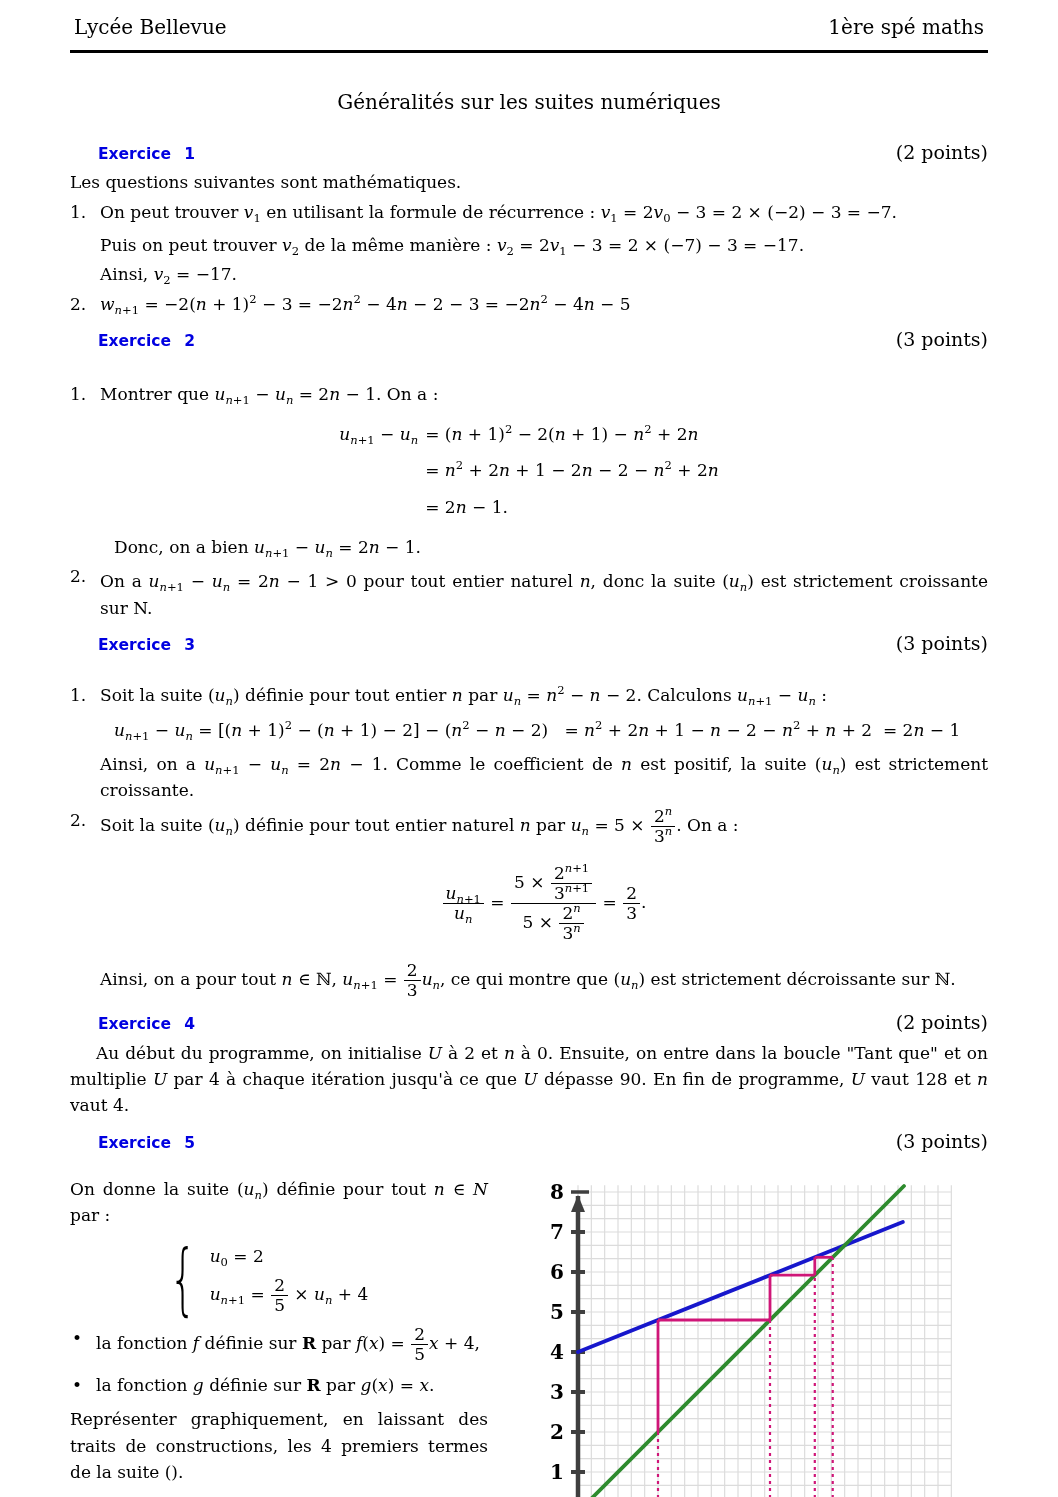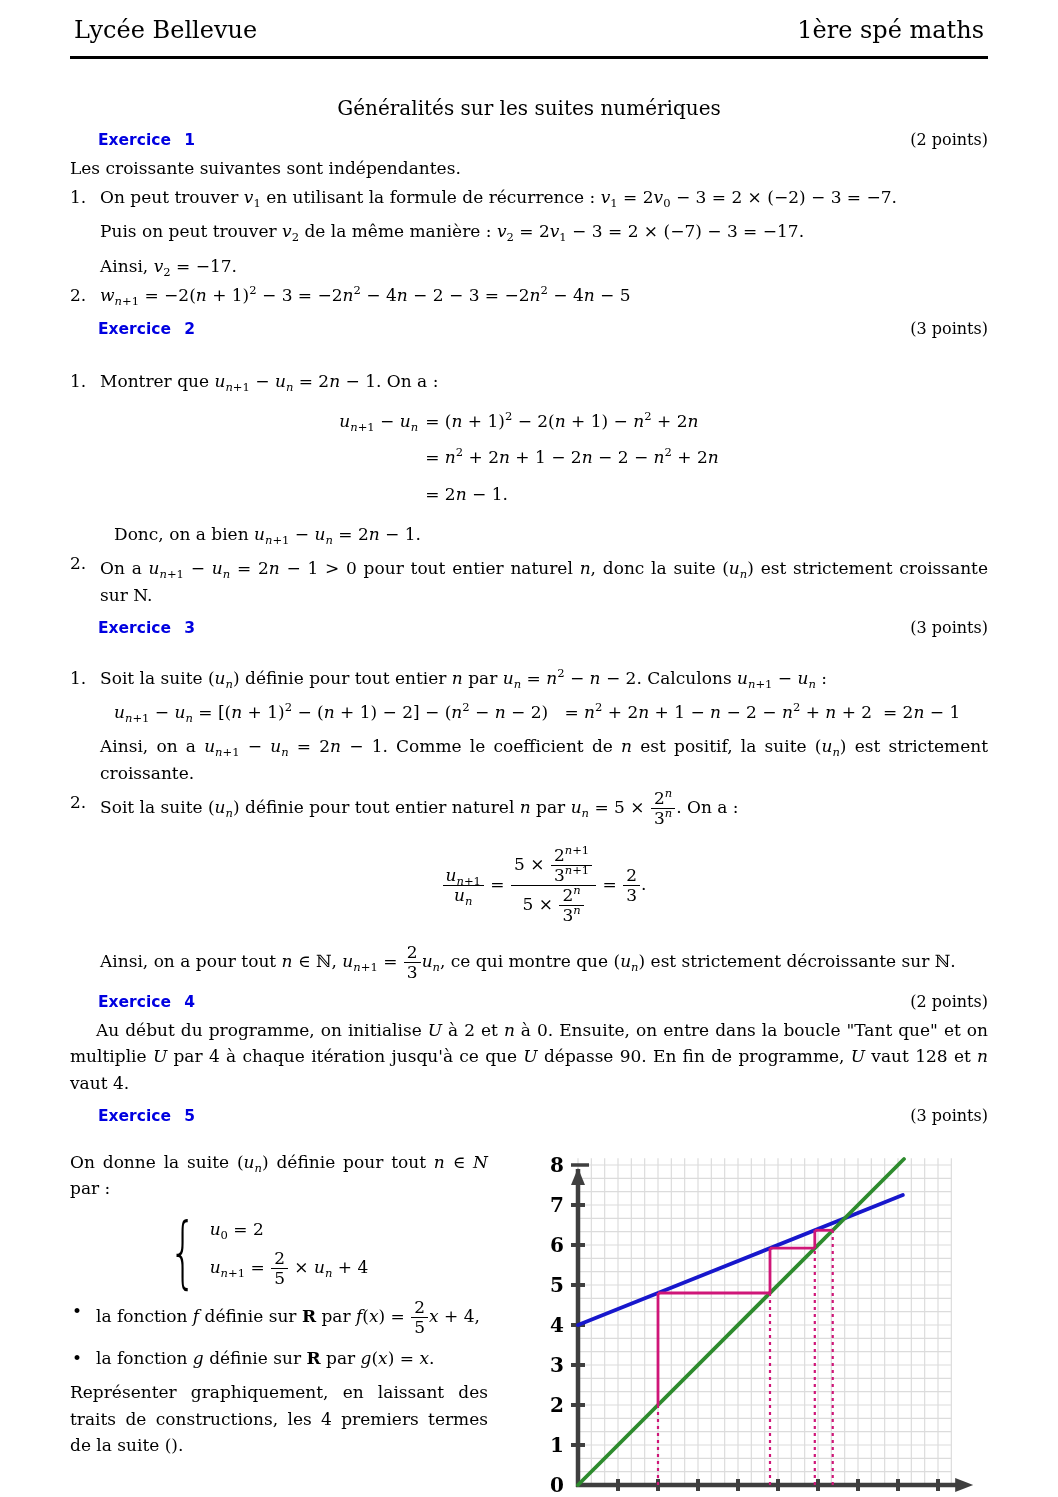--- a/index.html
+++ b/index.html
@@ -6,28 +6,28 @@
   body{width:1058px;height:1497px;overflow:hidden;color:#000;
        font-family:"DejaVu Serif",serif;font-size:17px;line-height:1.55;}
   .page{padding:0 70px;box-sizing:border-box;width:1058px;}
   i{font-style:italic;}
   sub,sup{font-size:68%;line-height:0;}
   .frac{display:inline-block;vertical-align:middle;text-align:center;line-height:1.12;padding:0 1px;}
   .frac>span{display:block;padding:0 3px;}
   .frac>span:first-child{border-bottom:1.4px solid #000;}
   .hdr{display:flex;justify-content:space-between;align-items:flex-end;
        padding:12px 4px 7px 4px;border-bottom:3.5px solid #000;}
-  .hdr span{font-size:24px;}
+  .hdr span{font-size:20px;}
   .titleblk{text-align:center;margin-top:34px;}
   .title-main{font-weight:bold;font-size:21.5px;}
   .title-sub{font-size:20px;margin-top:3px;}
   .exh{display:flex;justify-content:space-between;align-items:baseline;margin-top:8px;}
   .exlabel{color:#0000e0;font-family:"DejaVu Sans",sans-serif;font-weight:bold;
            font-size:15.5px;padding-left:28px;word-spacing:8px;}
-  .expts{font-size:16px;}
+  .expts{font-size:19px;}
   .para{text-align:justify;margin:2px 0;}
   .indent1{text-indent:26px;}
   .item{display:flex;margin:3px 0;}
   .inum{width:30px;flex:none;}
   .ibody{flex:1;text-align:justify;}
   .ceq{text-align:center;margin:12px 0;}
   .aeq{display:grid;grid-template-columns:auto auto;justify-content:center;
        column-gap:7px;row-gap:10px;margin:14px 0;}
   .aeq .l{text-align:right;}
   .aeq .r{text-align:left;}
@@ -50,31 +50,31 @@
 
   <div class="hdr">
     <span>Lycée Bellevue</span>
     <span>1ère spé maths</span>
   </div>
 
   <div class="titleblk">
     <div class="title-sub">Généralités sur les suites numériques</div>
   </div>
 
-  <div class="exh" style="margin-top:4px;text-align:center;">
+  <div class="exh" style="margin-top:20px;text-align:center;">
     <span class="exlabel">Exercice 1</span>
     <span class="expts">(2 points)</span>
   </div>
-  <div class="para">Les croissante suivantes sont indépendantes.</div>
+  <div class="para">Les questions suivantes sont mathématiques.</div>
   <div class="item">
     <span class="inum">1.</span>
     <span class="ibody">
       <span style="display:block;">On peut trouver <i>v</i><sub>1</sub> en utilisant la formule de récurrence : <i>v</i><sub>1</sub> = 2<i>v</i><sub>0</sub> − 3 = 2 × (−2) − 3 = −7.</span>
       <span style="display:block;margin-top:7px;">Puis on peut trouver <i>v</i><sub>2</sub> de la même manière : <i>v</i><sub>2</sub> = 2<i>v</i><sub>1</sub> − 3 = 2 × (−7) − 3 = −17.</span>
-      <span style="display:block;margin-top:9px;">Ainsi, <i>v</i><sub>2</sub> = −17.</span>
+      <span style="display:block;margin-top:3px;">Ainsi, <i>v</i><sub>2</sub> = −17.</span>
     </span>
   </div>
   <div class="item">
     <span class="inum">2.</span>
     <span class="ibody"><i>w</i><sub><i>n</i>+1</sub> = −2(<i>n</i> + 1)<sup>2</sup> − 3 = −2<i>n</i><sup>2</sup> − 4<i>n</i> − 2 − 3 = −2<i>n</i><sup>2</sup> − 4<i>n</i> − 5</span>
   </div>
 
   <div class="exh">
     <span class="exlabel">Exercice 2</span>
     <span class="expts">(3 points)</span>

